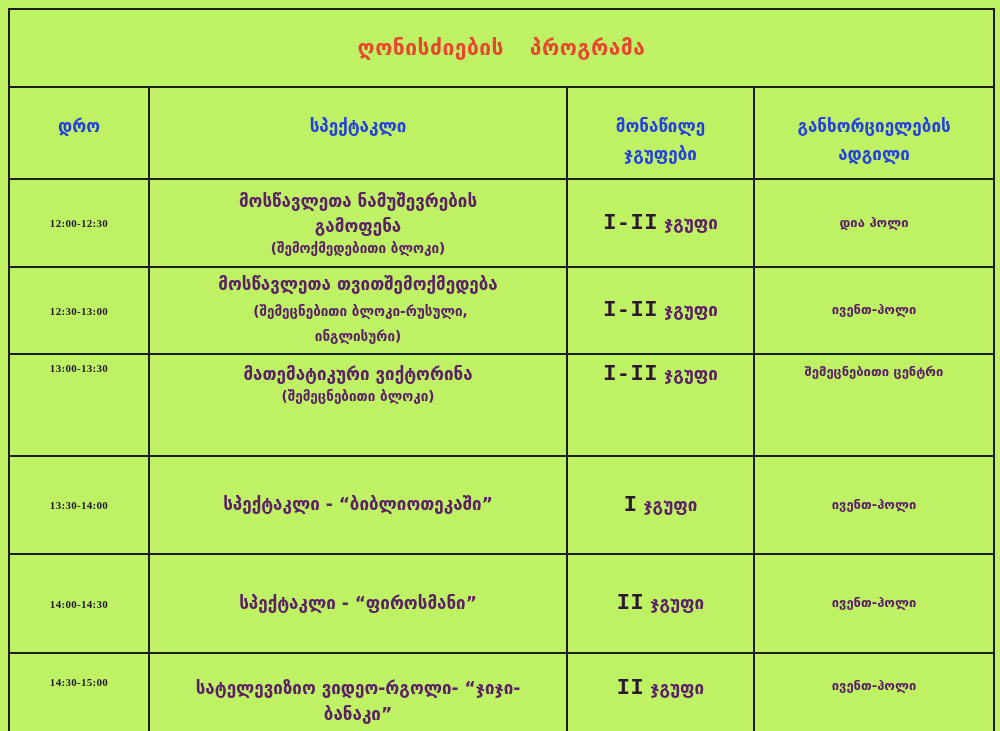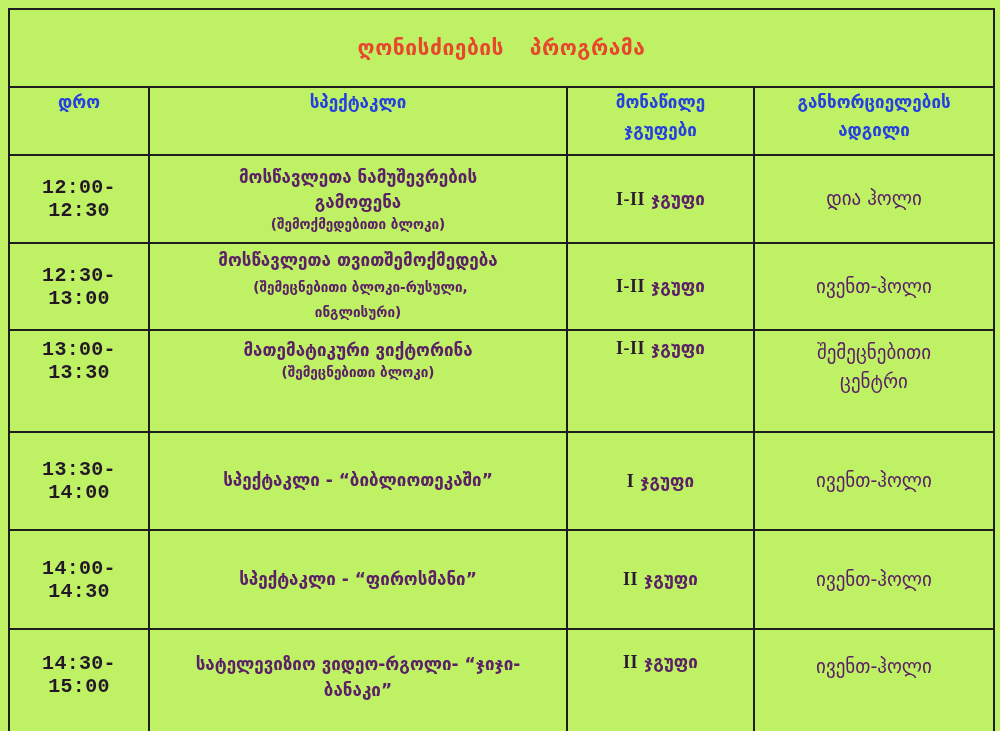--- a/index.html
+++ b/index.html
@@ -46,30 +46,30 @@
     word-spacing: 18px;
   }
   
   tr.head-row th {
     height: 62px;
     color: #2640e0;
     font-size: 17px;
     font-weight: bold;
     line-height: 1.65;
     vertical-align: top;
-    padding-top: 0;
+    padding-top: 24px;
   }
   th .hwrap { display: inline-block; }
   th .hwrap.w-groups   { max-width: 130px; }
   th .hwrap.w-location { max-width: 190px; }
   
   td.time-cell {
-    font-family: Liberation Mono, monospace;
-    font-weight: bold;
-    font-size: 20px;
+    font-family: Liberation Serif, serif;
+    font-weight: bold;
+    font-size: 11px;
     color: #241826;
     letter-spacing: 0.3px;
   }
   .act {
     margin: 0 auto;
     color: #5b2065;
     font-weight: bold;
     font-size: 17px;
     line-height: 1.5;
   }
@@ -82,30 +82,30 @@
   .act .act-note.inline { margin-left: 5px; }
   .w-280 { max-width: 280px; }
   .w-300 { max-width: 300px; }
   .w-330 { max-width: 330px; }
   td.group-cell {
     color: #5b2065;
     font-weight: bold;
     font-size: 17px;
   }
   td.group-cell .roman {
-    font-family: Liberation Serif, serif;
+    font-family: Liberation Mono, monospace;
     color: #2c1b30;
-    font-size: 18px;
+    font-size: 22px;
     margin-right: 6px;
     letter-spacing: 0.5px;
   }
   td.loc-cell {
     color: #5b2065;
-    font-weight: normal;
-    font-size: 19px;
+    font-weight: bold;
+    font-size: 13px;
     line-height: 1.55;
   }
   td.loc-cell .lwrap { display: inline-block; max-width: 175px; }
   
   tr.r0 td { height: 78px; }
   tr.r1 td { height: 77px; }
   tr.r2 td { height: 89px; vertical-align: top; padding-top: 7px; }
   tr.r3 td { height: 88px; }
   tr.r4 td { height: 89px; border-radius: 23px; }
   tr.r5 td { height: 124px; vertical-align: top; padding-top: 22px; }

